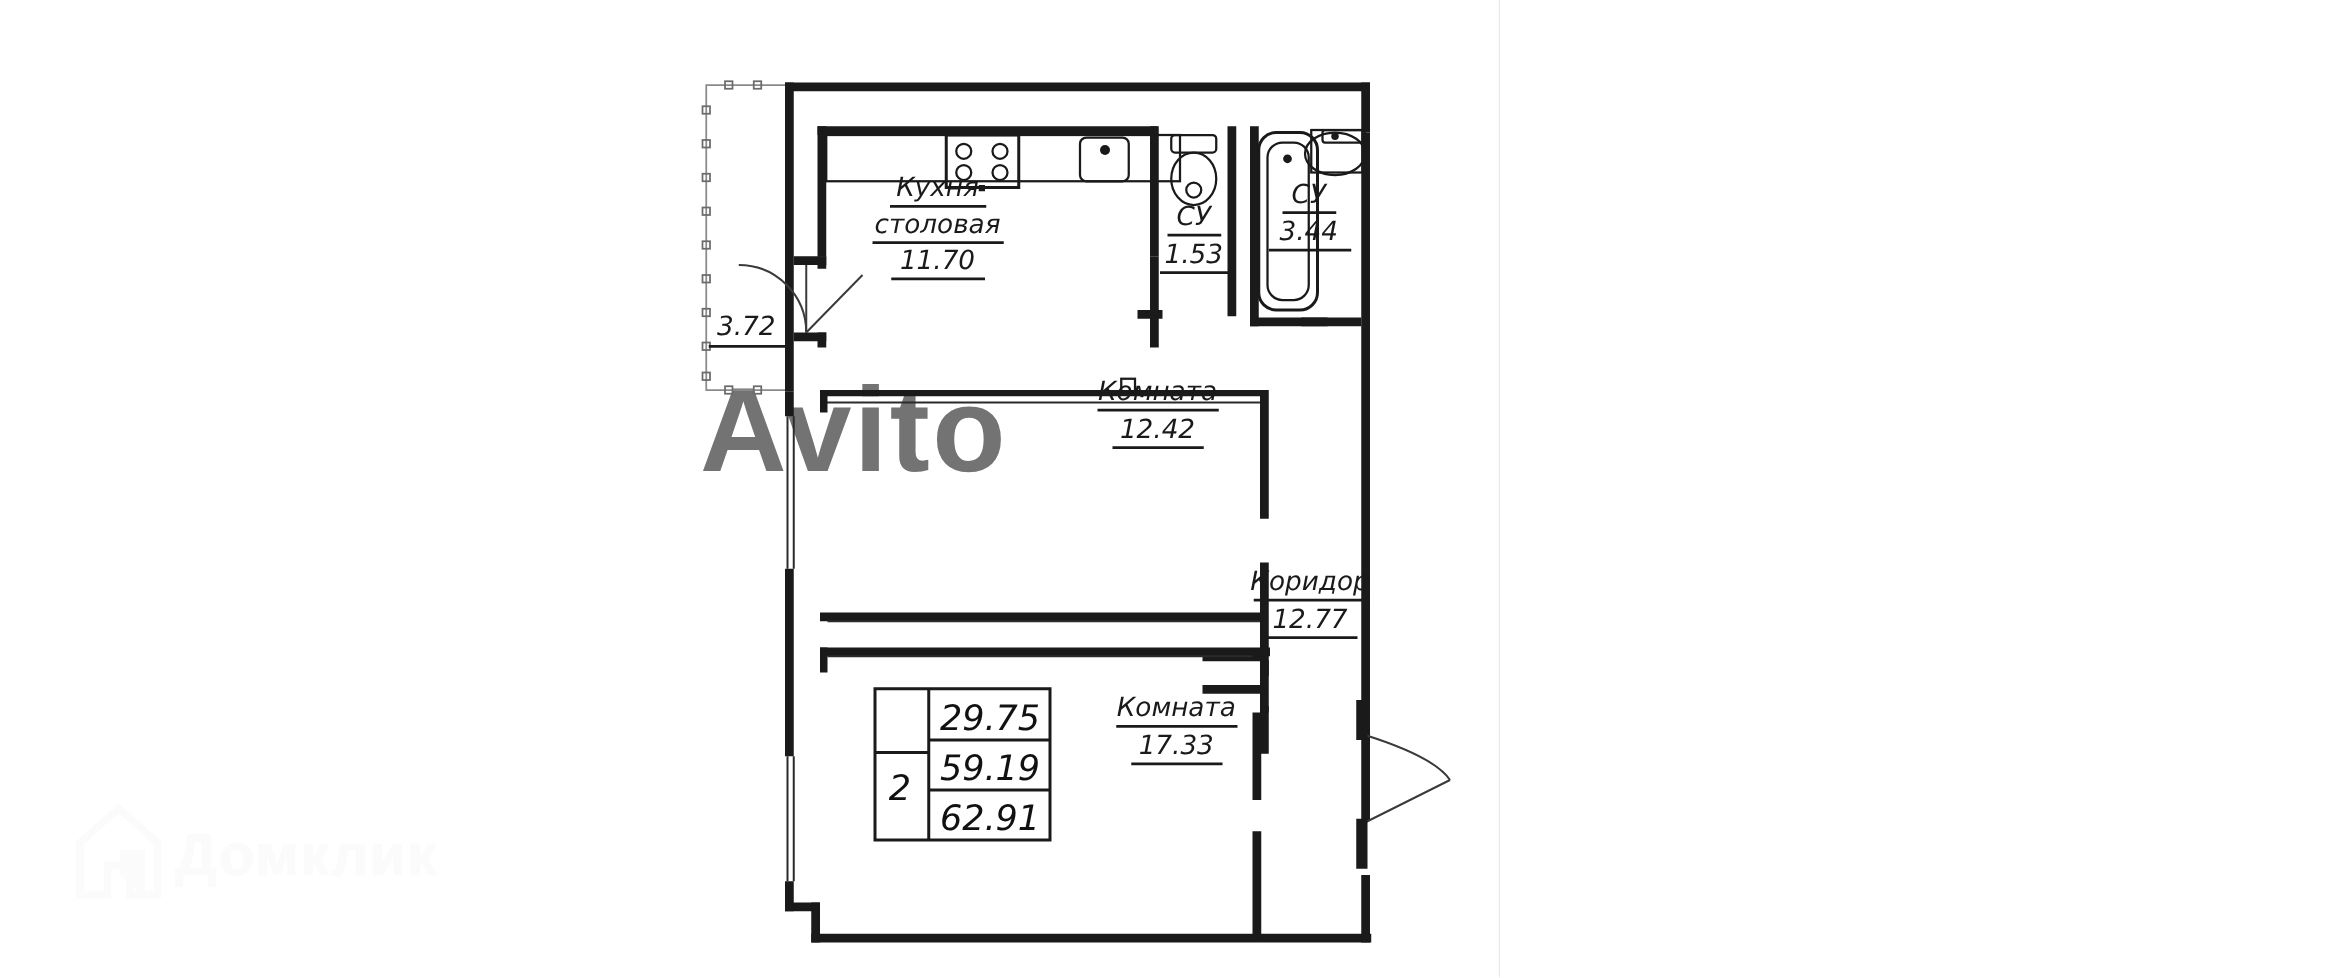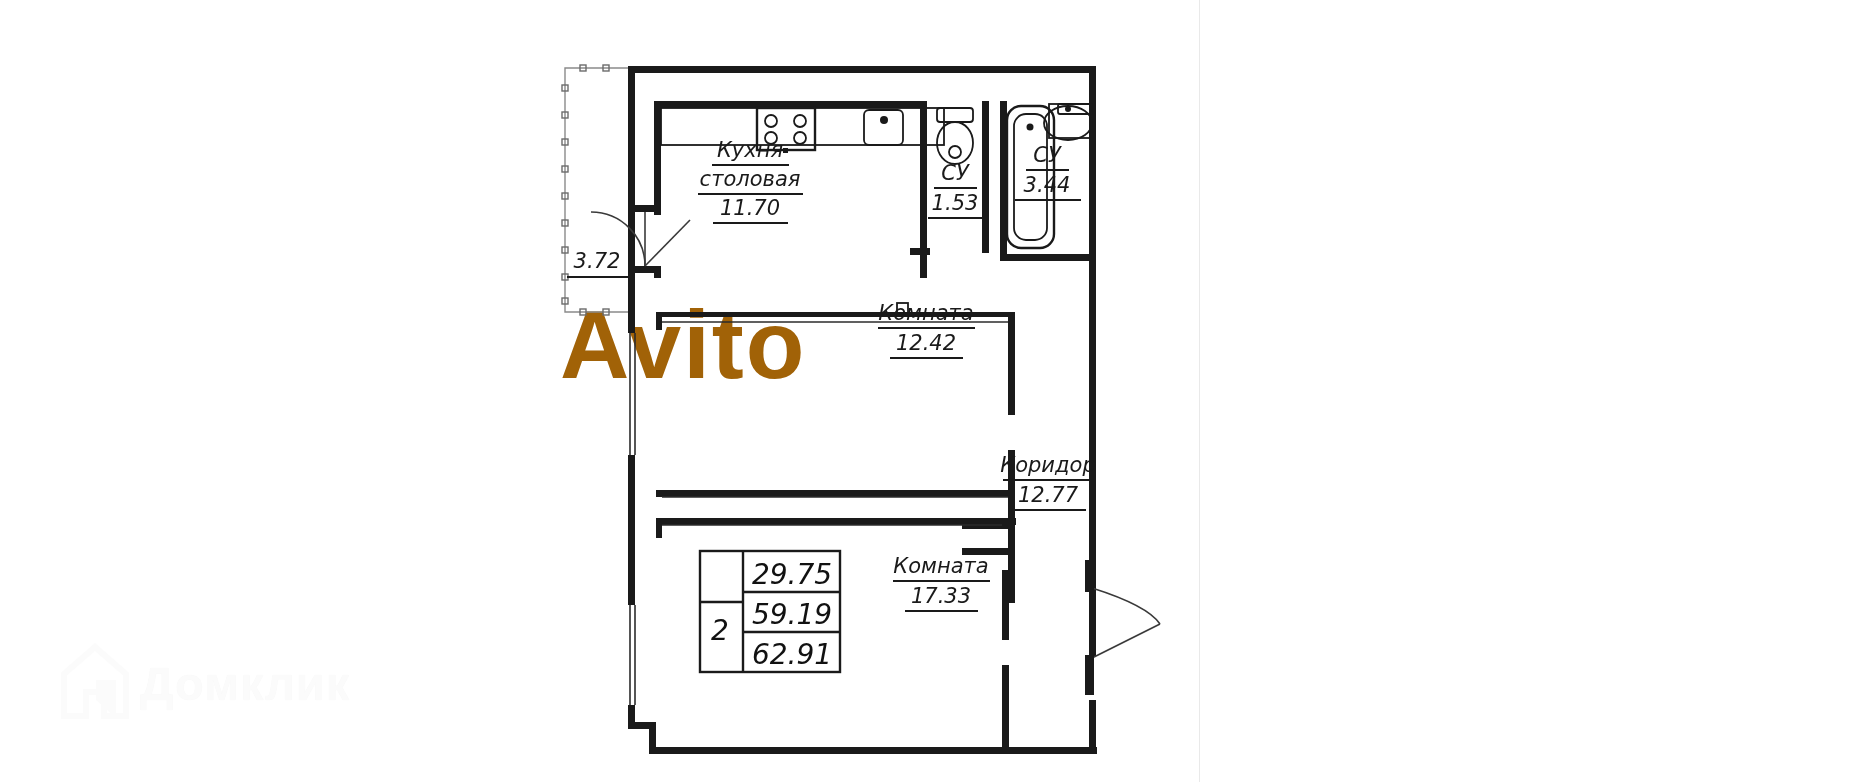--- a/index.html
+++ b/index.html
@@ -51,21 +51,21 @@
   .wm-avito {
     position: absolute;
     left: 560px;
     top: 290px;
     width: 420px;
     height: 130px;
     pointer-events: none;
     font-family: "Liberation Sans", sans-serif;
     font-weight: bold;
     font-size: 96px;
-    color: #a16207;
+    color: #737373;
     letter-spacing: 2px;
     white-space: nowrap;
   }
   .edge-line {
     position: absolute;
     left: 1199px;
     top: 0px;
     width: 1px;
     height: 782px;
     background: #e9e9e9;

